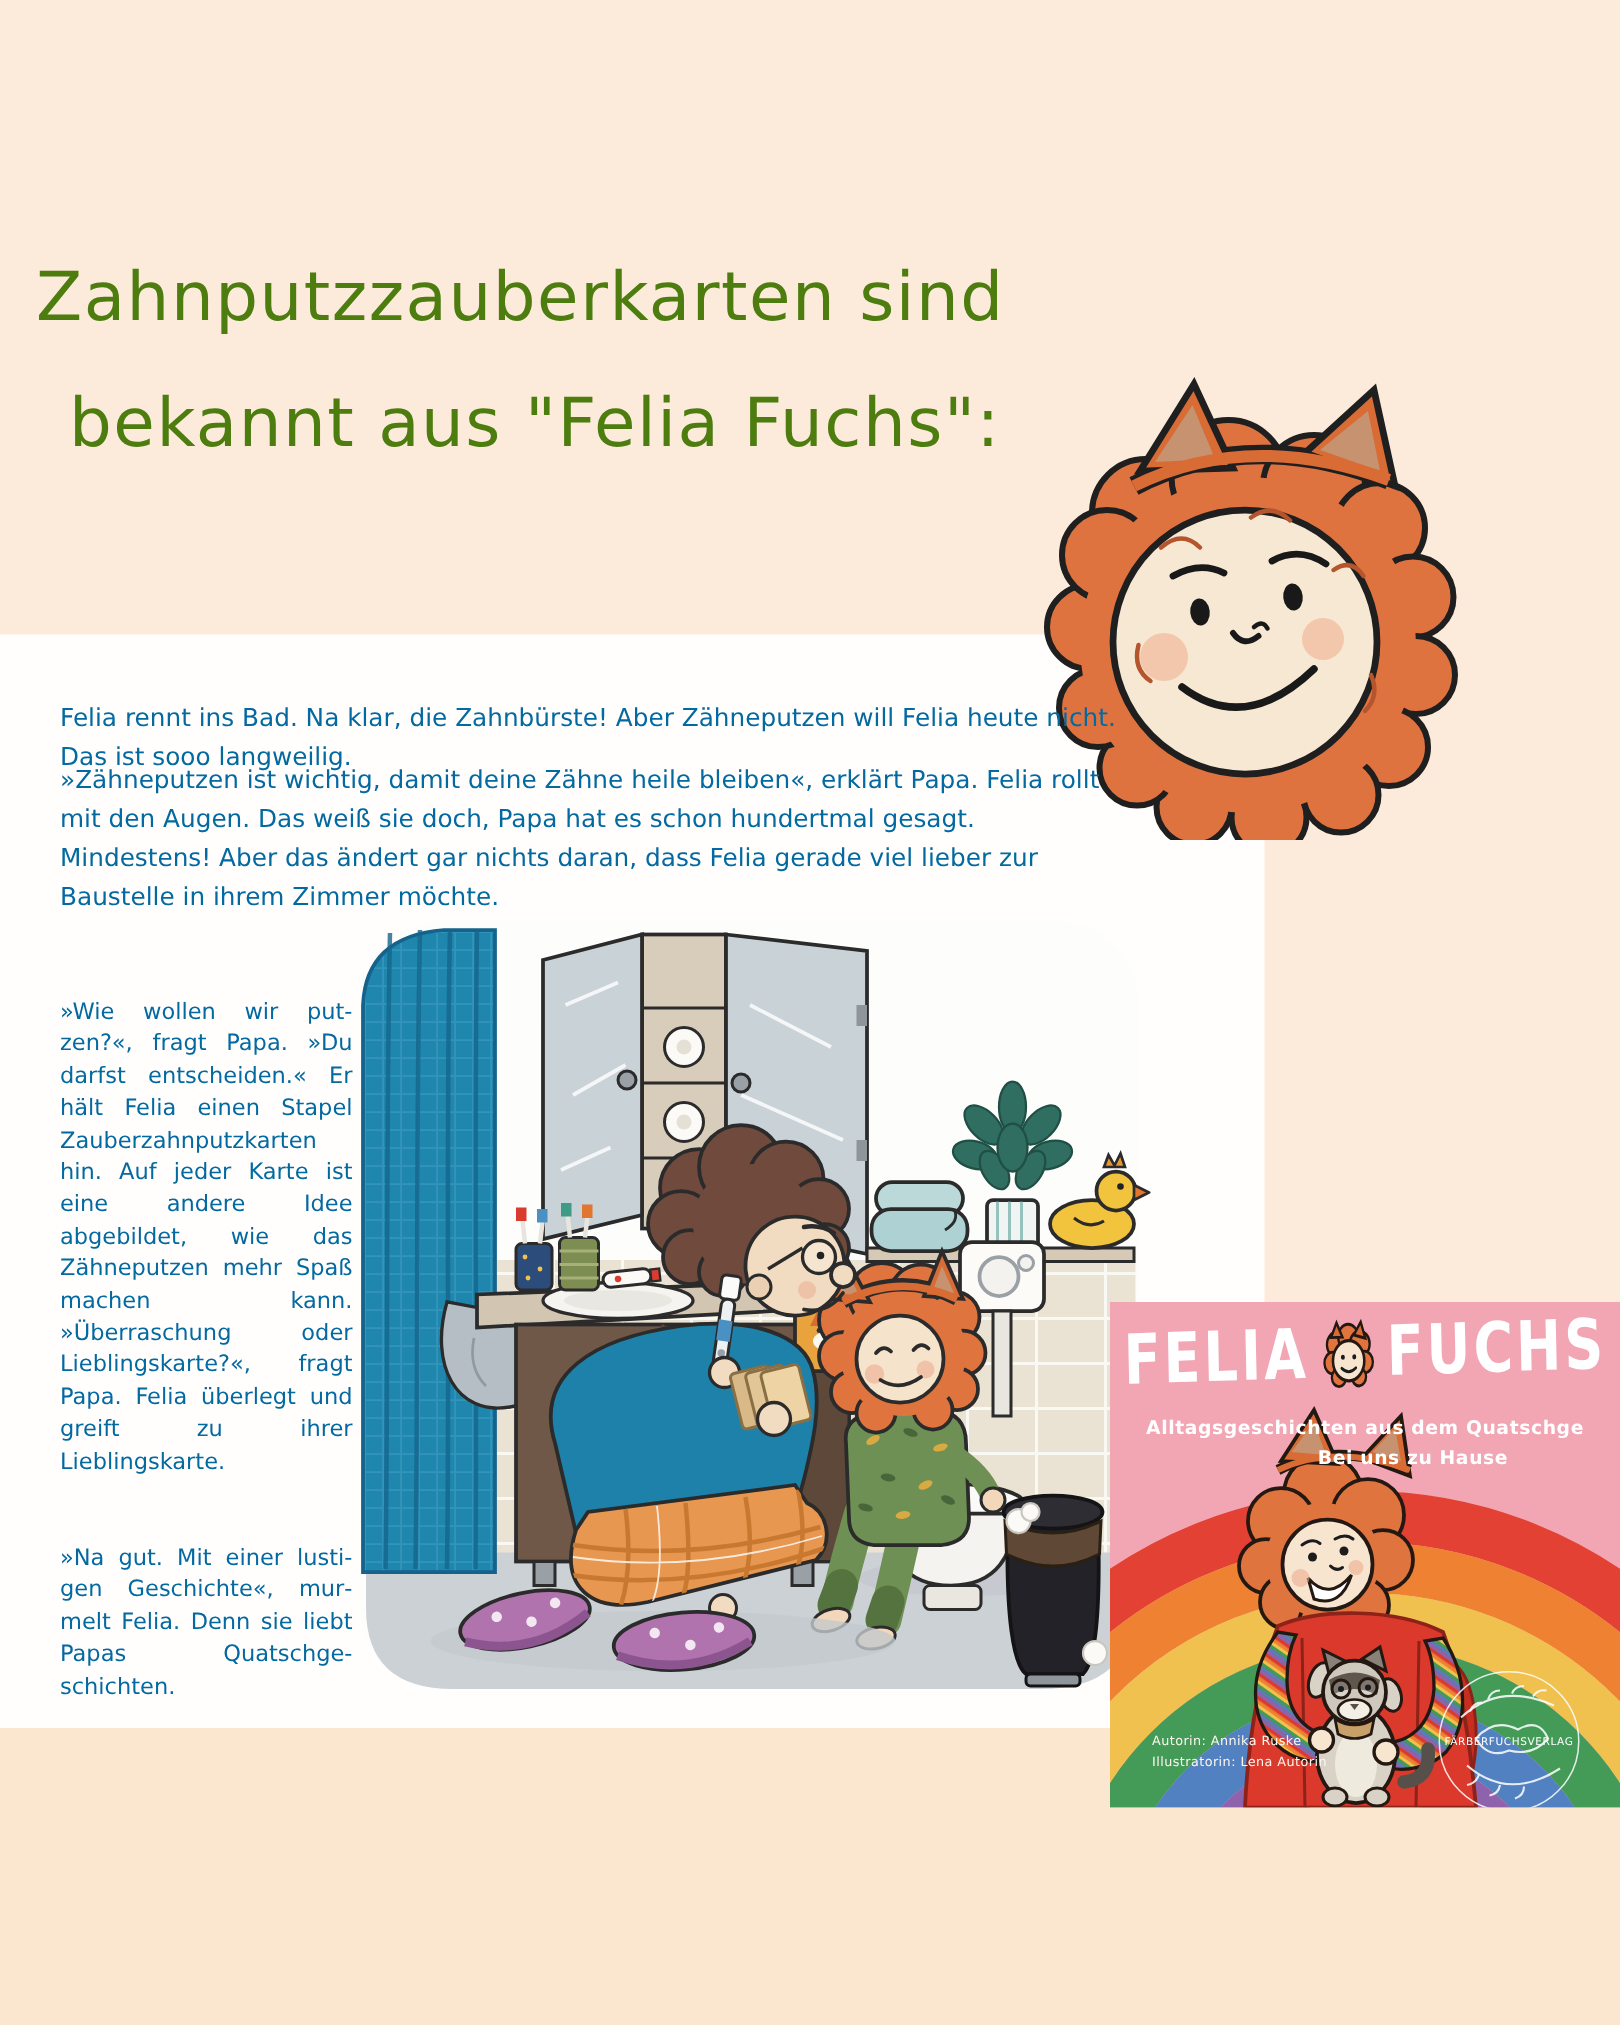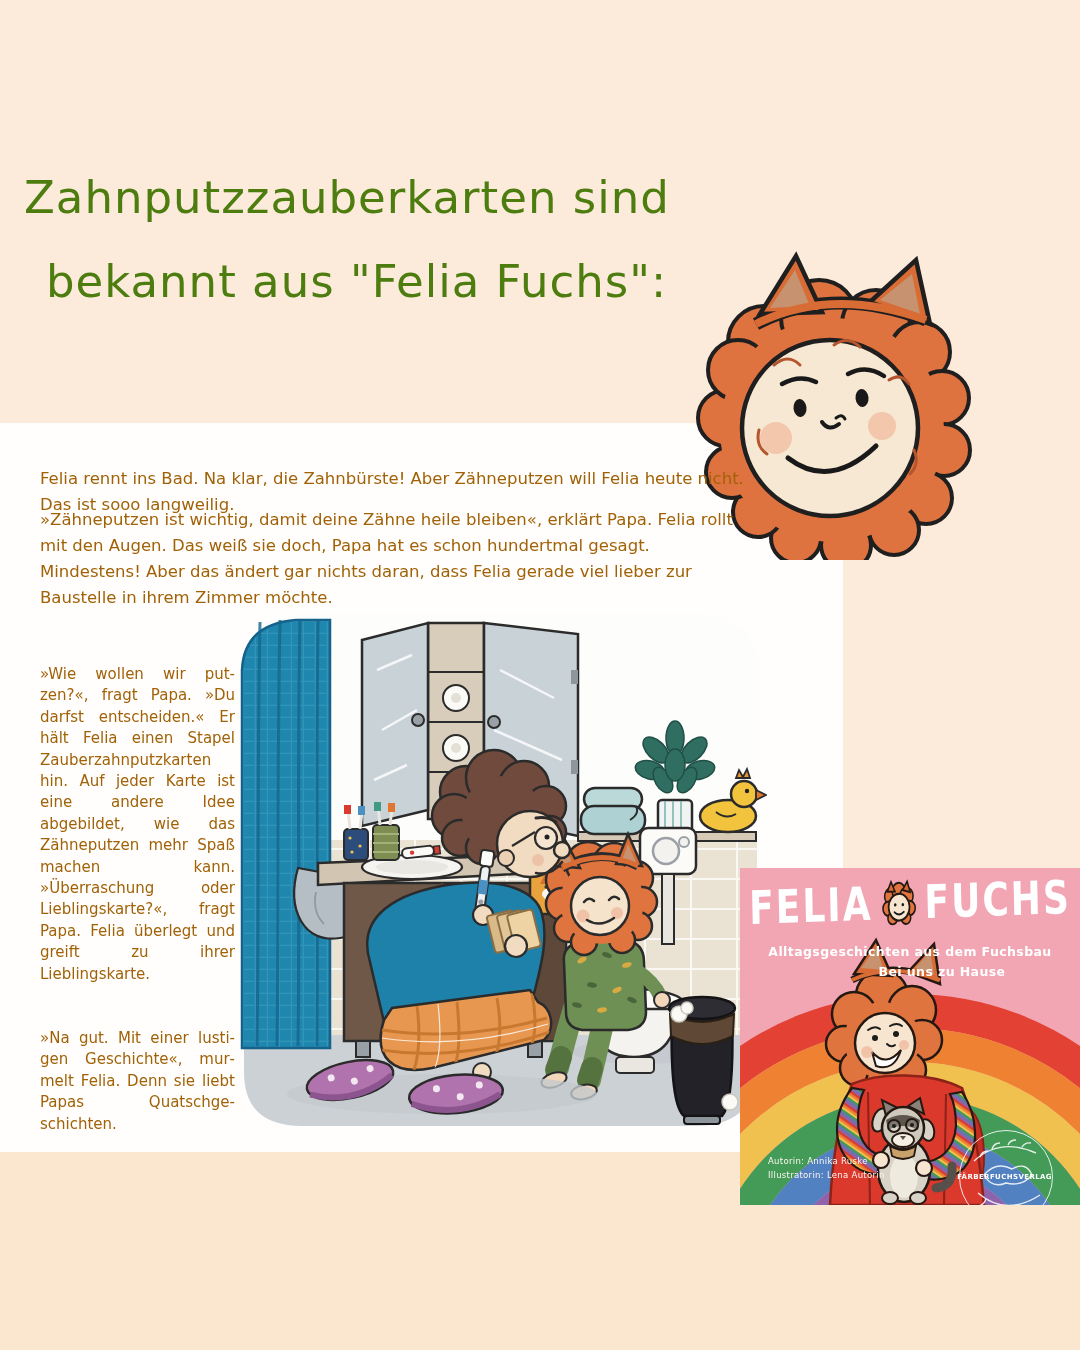--- a/index.html
+++ b/index.html
@@ -3,41 +3,41 @@
 <meta charset="utf-8">
 <style>
   html,body{margin:0;padding:0;}
   .page{position:relative;width:1080px;height:1350px;background:#fcebdb;overflow:hidden;
         font-family:"DejaVu Sans","Liberation Sans",sans-serif;}
   .bg-bottom{position:absolute;left:0;top:1152px;width:1080px;height:198px;background:#fbe6d0;}
   .panel{position:absolute;left:0;top:423px;width:843px;height:729px;background:#fffefd;}
   .headline{position:absolute;left:24px;top:156px;width:760px;color:#4d7c0f;
             font-size:45px;line-height:84px;letter-spacing:1px;font-weight:500;}
   .headline .l2{padding-left:22px;}
-  .para{position:absolute;color:#a16207;}
+  .para{position:absolute;color:#0369a1;}
   .p-wide{left:40px;width:714px;font-size:16.5px;line-height:26px;}
   #p1{top:449px;}
   #p2{top:490px;}
   .p-col{left:40px;width:195px;font-size:15px;line-height:21.4px;text-align:justify;}
   #p3{top:649px;}
   #p4{top:1013px;}
   .head-illu{position:absolute;left:664px;top:250px;width:324px;height:310px;}
   .bath-illu{position:absolute;left:232px;top:610px;width:535px;height:530px;}
   .cover{position:absolute;left:740px;top:868px;width:340px;height:337px;background:#f2a5b3;overflow:hidden;}
   .cover .rainbow,.cover .girl{position:absolute;left:0;top:0;width:340px;height:337px;}
   .cover-title-row{position:absolute;left:0;top:14px;width:340px;display:flex;align-items:center;
             justify-content:center;gap:7px;transform:scaleY(1.28) rotate(-1.5deg);}
   .cover-word{color:#ffffff;font-size:36px;font-weight:bold;letter-spacing:2px;white-space:nowrap;}
   .cover-sub{position:absolute;left:0;width:340px;text-align:center;color:#ffffff;
             font-size:12.5px;font-weight:bold;letter-spacing:.4px;}
   #sub1{top:76px;} #sub2{top:96px;padding-left:32px;}
   .credit{position:absolute;left:28px;color:#fdf6f0;font-size:8.5px;letter-spacing:.3px;}
   #credit1{top:288px;} #credit2{top:302px;}
-  .logo-circle{position:absolute;left:219px;top:262px;width:92px;height:92px;border:1.5px solid rgba(255,255,255,.85);
-            border-radius:50%;display:flex;align-items:center;justify-content:flex-end;font-weight:bold;}
+  .logo-circle{position:absolute;left:219px;top:246px;width:92px;height:92px;border:1.5px solid rgba(255,255,255,.85);
+            border-radius:50%;display:flex;align-items:center;justify-content:center;}
   .logo-text{color:#ffffff;font-size:7px;letter-spacing:.4px;text-align:center;}
   .logo-leaf{position:absolute;pointer-events:none;}
 </style>
 </head>
 <body>
 
 <div class="page">
   <div class="bg-bottom"></div>
   <div class="panel"></div>
 
@@ -435,21 +435,21 @@
         </g>
         <polygon points="8,10 12,2 16,10" fill="#d96b35" stroke="#241812" stroke-width="1.6"></polygon>
         <polygon points="24,9 29,2 32,11" fill="#d96b35" stroke="#241812" stroke-width="1.6"></polygon>
         <circle cx="20" cy="23" r="11" fill="#f7e5cf" stroke="#241812" stroke-width="1.8"></circle>
         <circle cx="16" cy="21" r="1.4" fill="#1c1c1c"></circle>
           <circle cx="24" cy="21" r="1.4" fill="#1c1c1c"></circle>
         <path d="M15,27 q5,4 10,0" stroke="#1c1c1c" stroke-width="1.6" fill="none" stroke-linecap="round"></path>
       </svg>
       <span class="cover-word">FUCHS</span>
     </div>
-    <div class="cover-sub" id="sub1">Alltagsgeschichten aus dem Fuchsbau</div>
+    <div class="cover-sub" id="sub1">Alltagsgeschichten aus dem Quatschge</div>
     <div class="cover-sub" id="sub2">Bei uns zu Hause</div>
     <div class="credit" id="credit1">Autorin: Annika Ruske</div>
     <div class="credit" id="credit2">Illustratorin: Lena Autorin</div>
     <div class="logo-circle">
       <svg class="logo-leaf" width="92" height="92" viewBox="0 0 92 92">
         <g stroke="rgba(255,255,255,.85)" stroke-width="1.4" fill="none">
           <path d="M14,30 Q40,6 76,22"></path>
             <path d="M20,26 q2,-6 8,-6 M32,18 q2,-6 8,-6 M48,14 q2,-5 8,-5 M62,16 q3,-5 9,-4"></path>
           <path d="M18,62 Q46,86 80,64"></path>
             <path d="M26,68 q-2,6 -8,7 M40,75 q-1,6 -7,7 M56,76 q0,6 -6,8"></path>

